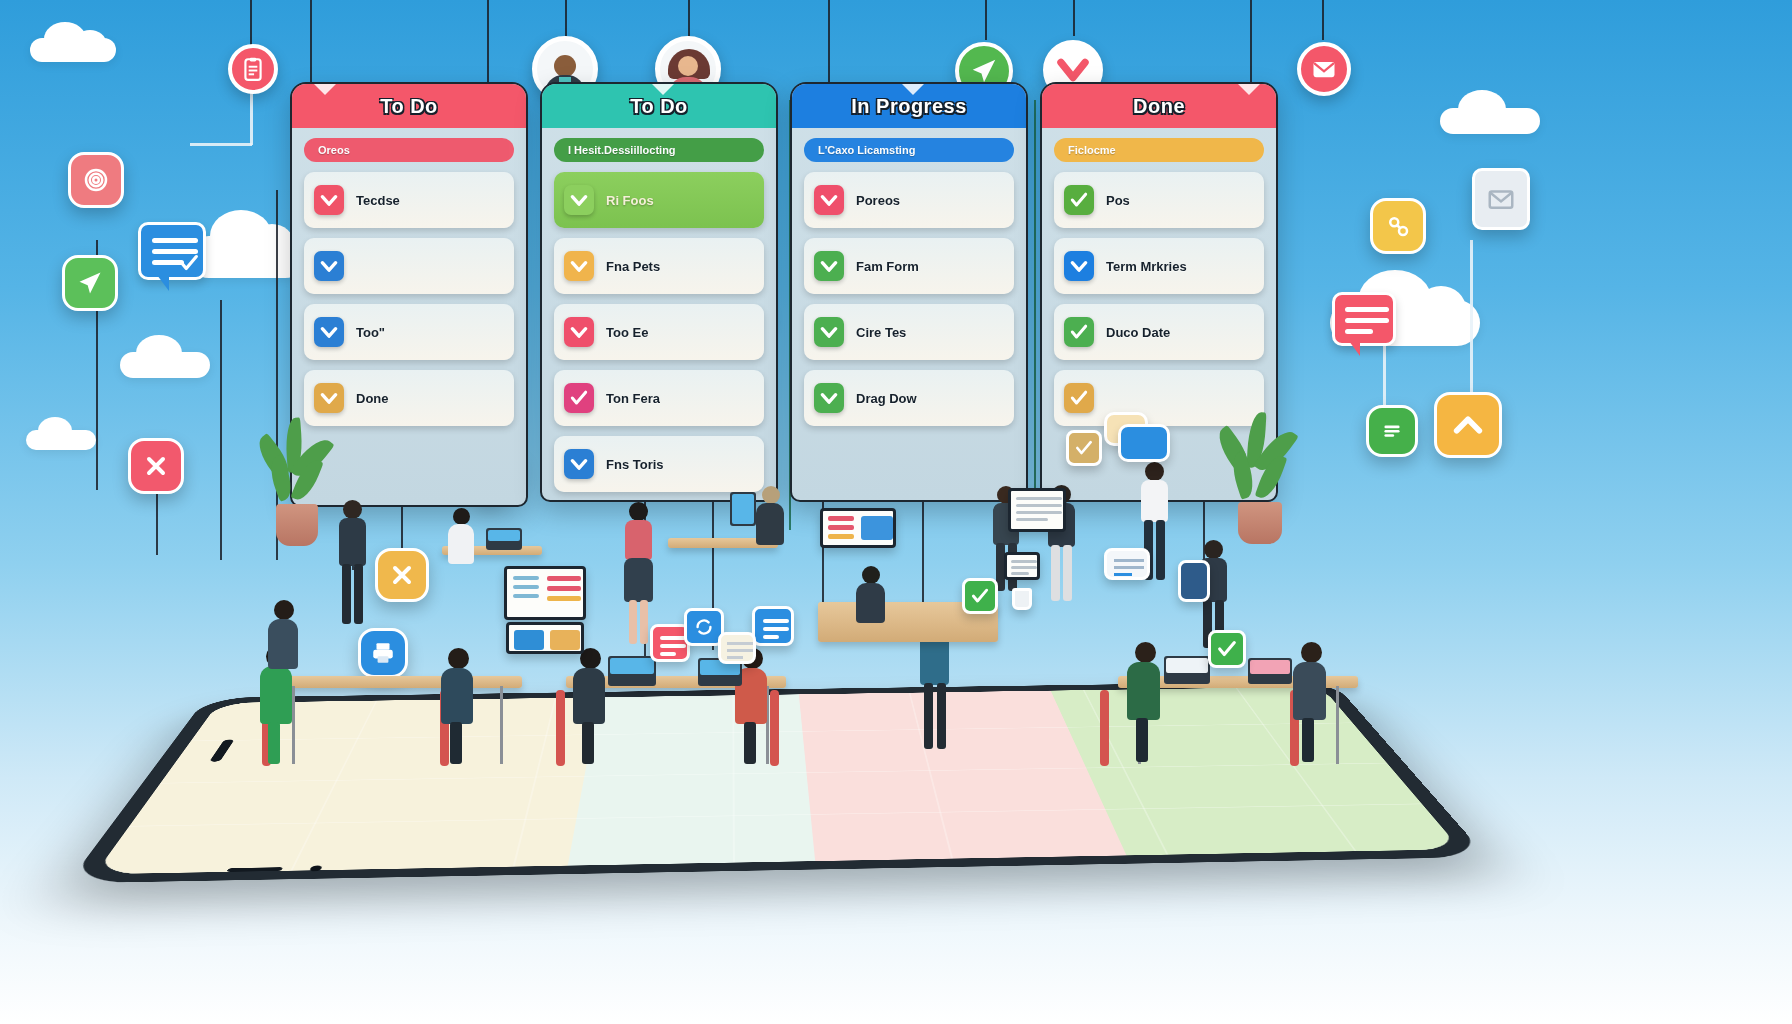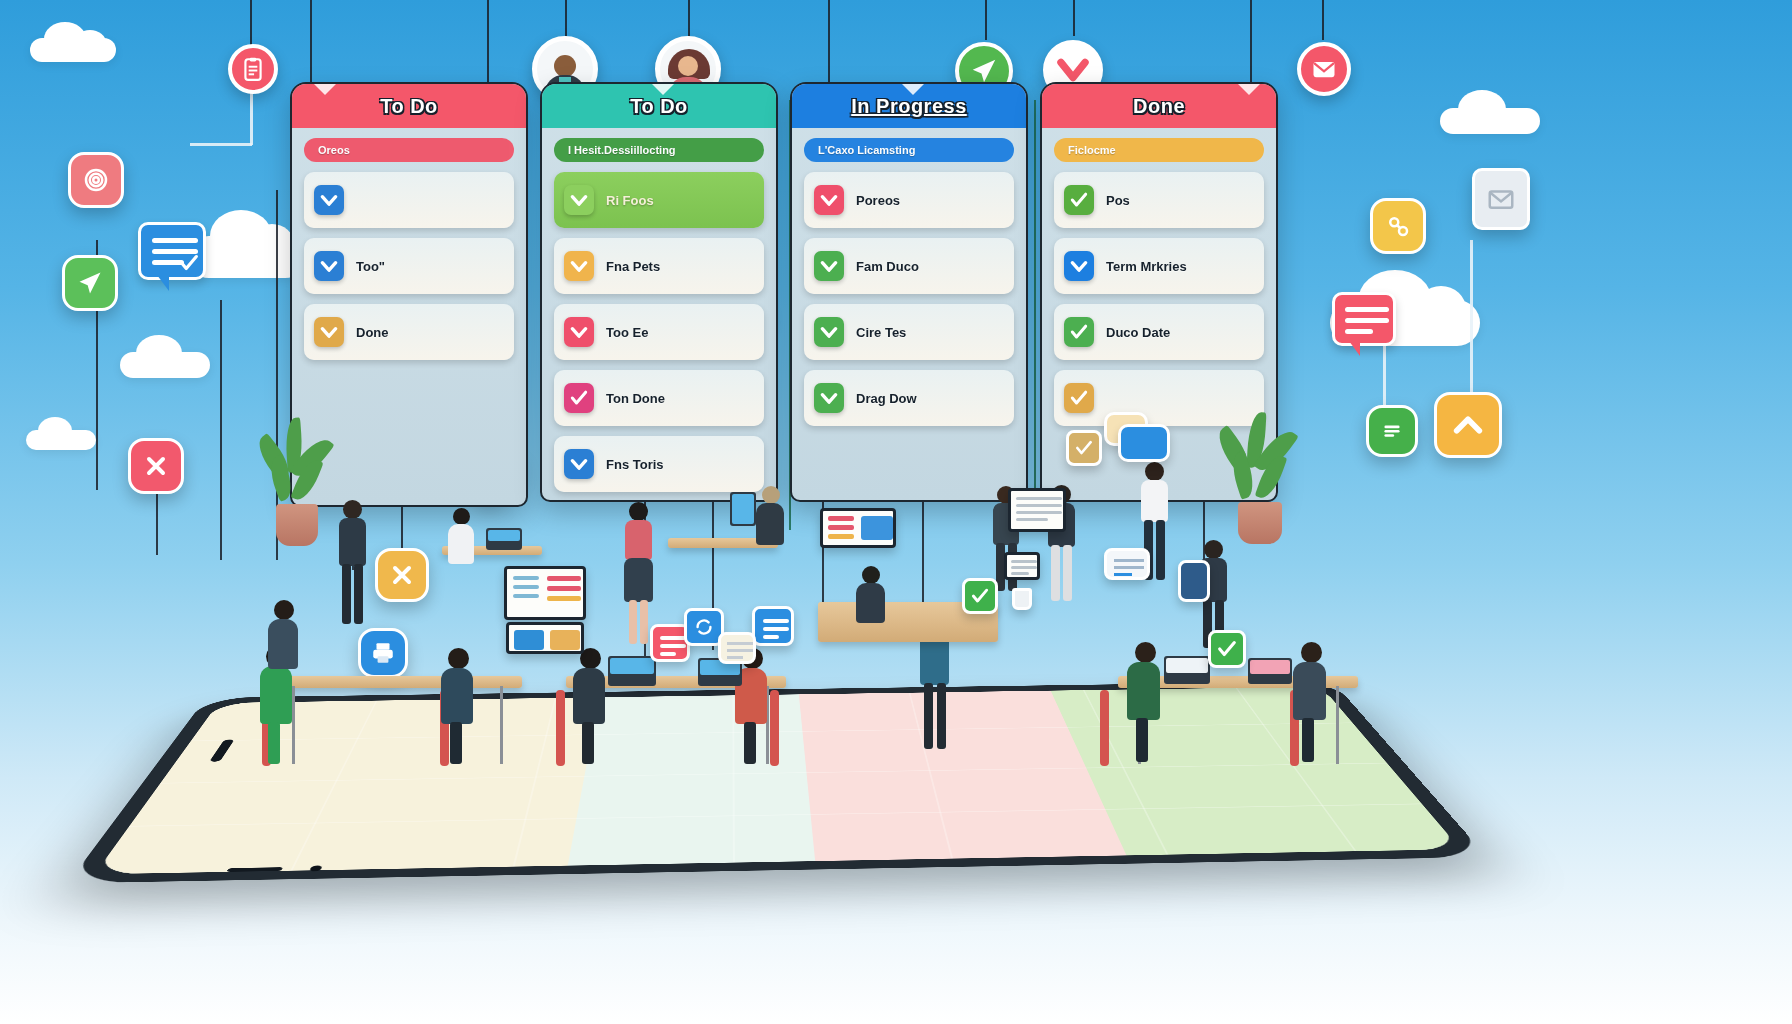--- a/index.html
+++ b/index.html
@@ -340,20 +340,28 @@
     <path d="M24 4h26v48h18L37 92 7 52h17z" fill="#f4576a" stroke="#fff" stroke-width="5" stroke-linejoin="round"></path>
   </svg>
 
   <div class="board">
       <div class="col" style="left: 0px; height: 425px;">
         <div class="col-head" style="background: rgb(244, 87, 106);">To Do</div>
         <div class="col-notch" style="left: 22px;"></div>
         <div class="col-body">
           <div class="chip" style="background: rgb(240, 83, 104);">Oreos</div>
           <div class="card">
+            <div class="cb" style="background: rgb(240, 83, 104);">
+              <svg viewBox="0 0 24 24">
+                <path d="M4 8l8 9 8-9" fill="none" stroke="#fff" stroke-width="4" stroke-linecap="round" stroke-linejoin="round"></path>
+              </svg>
+            </div>
+            <div class="ctext">Tecdse</div>
+          </div>
+          <div class="card">
             <div class="cb" style="background: rgb(43, 127, 212);">
               <svg viewBox="0 0 24 24">
                 <path d="M4 8l8 9 8-9" fill="none" stroke="#fff" stroke-width="4" stroke-linecap="round" stroke-linejoin="round"></path>
               </svg>
             </div>
             <div class="ctext"></div>
           </div>
           <div class="card">
             <div class="cb" style="background: rgb(43, 127, 212);">
               <svg viewBox="0 0 24 24">
@@ -400,52 +408,52 @@
               </svg>
             </div>
             <div class="ctext">Too Ee</div>
           </div>
           <div class="card">
             <div class="cb" style="background: rgb(224, 65, 127);">
               <svg viewBox="0 0 24 24">
                 <path d="M4 12l5 6 11-13" fill="none" stroke="#fff" stroke-width="3.6" stroke-linecap="round" stroke-linejoin="round"></path>
               </svg>
             </div>
-            <div class="ctext">Ton Done</div>
+            <div class="ctext">Ton Fera</div>
           </div>
           <div class="card">
             <div class="cb" style="background: rgb(43, 127, 212);">
               <svg viewBox="0 0 24 24">
                 <path d="M4 8l8 9 8-9" fill="none" stroke="#fff" stroke-width="4" stroke-linecap="round" stroke-linejoin="round"></path>
               </svg>
             </div>
             <div class="ctext">Fns Toris</div>
           </div>
         </div>
       </div>
       <div class="col" style="left: 500px; height: 420px;">
-        <div class="col-head" style="background: rgb(29, 127, 224); text-decoration: underline;">In Progress</div>
+        <div class="col-head" style="background: rgb(29, 127, 224);">In Progress</div>
         <div class="col-notch" style="left: 110px;"></div>
         <div class="col-body">
           <div class="chip" style="background: rgb(29, 127, 224);">L'Caxo Licamsting</div>
           <div class="card">
             <div class="cb" style="background: rgb(239, 79, 107);">
               <svg viewBox="0 0 24 24">
                 <path d="M4 8l8 9 8-9" fill="none" stroke="#fff" stroke-width="4" stroke-linecap="round" stroke-linejoin="round"></path>
               </svg>
             </div>
             <div class="ctext">Poreos</div>
           </div>
           <div class="card">
             <div class="cb" style="background: rgb(76, 175, 80);">
               <svg viewBox="0 0 24 24">
                 <path d="M4 8l8 9 8-9" fill="none" stroke="#fff" stroke-width="4" stroke-linecap="round" stroke-linejoin="round"></path>
               </svg>
             </div>
-            <div class="ctext">Fam Duco</div>
+            <div class="ctext">Fam Form</div>
           </div>
           <div class="card">
             <div class="cb" style="background: rgb(76, 175, 80);">
               <svg viewBox="0 0 24 24">
                 <path d="M4 8l8 9 8-9" fill="none" stroke="#fff" stroke-width="4" stroke-linecap="round" stroke-linejoin="round"></path>
               </svg>
             </div>
             <div class="ctext">Cire Tes</div>
           </div>
           <div class="card">

